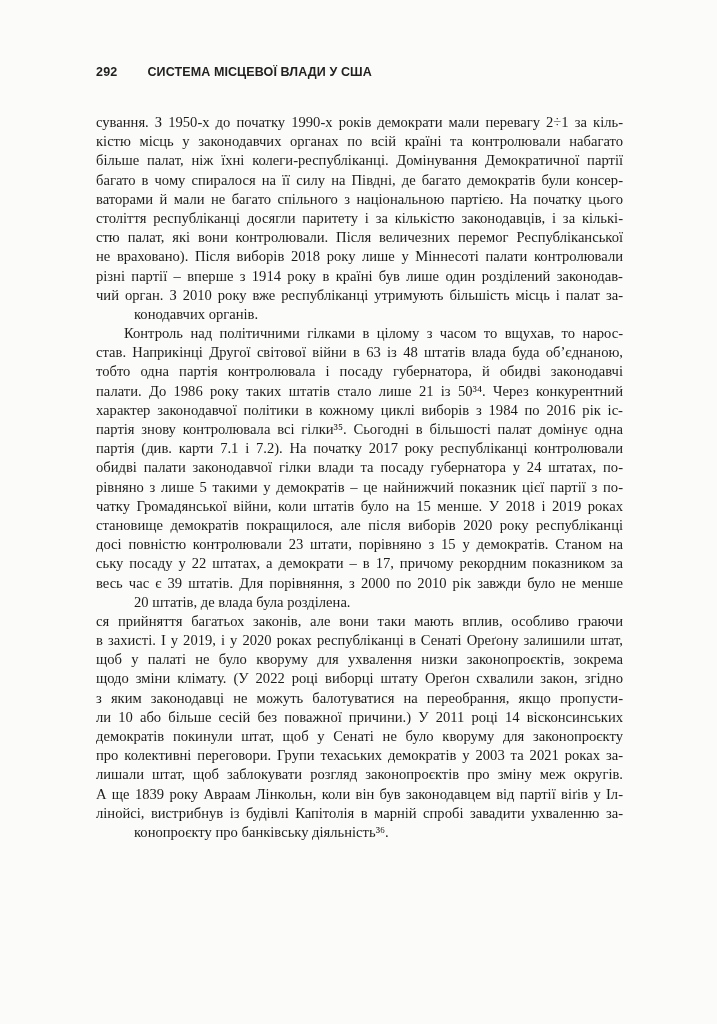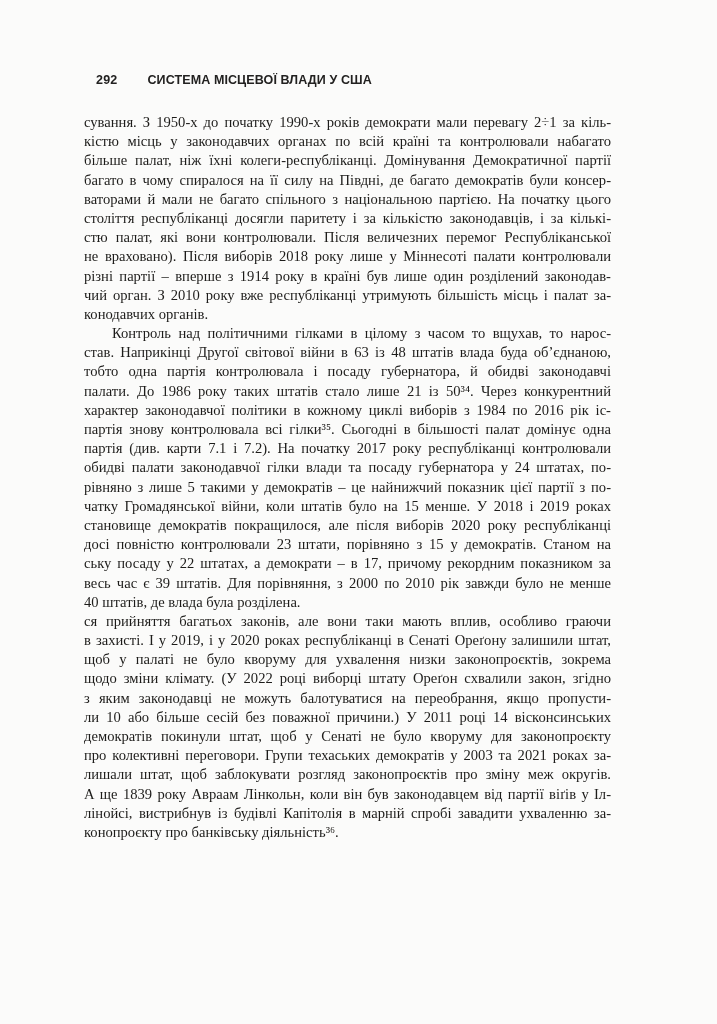--- a/index.html
+++ b/index.html
@@ -12,56 +12,57 @@
     width: 717px;
     height: 1024px;
     background: #fbfbfa;
     color: #1d1c1a;
     overflow: hidden;
     font-family: "Liberation Serif", "DejaVu Serif", serif;
   }
   .running-header {
     position: absolute;
     left: 96px;
-    top: 72px;
+    top: 64px;
     width: 527px;
     display: flex;
     align-items: baseline;
     font-family: "Liberation Sans", "DejaVu Sans", sans-serif;
     font-size: 12.5px;
     line-height: 16px;
     letter-spacing: 0.2px;
     color: #222120;
   }
   .page-number {
     font-weight: 700;
     margin-right: 30px;
   }
   .running-title {
     font-weight: 700;
     letter-spacing: 0.1px;
   }
   .body-text {
     position: absolute;
-    left: 84px;
+    left: 96px;
     top: 113px;
     width: 527px;
     font-size: 14.6px;
     color: #1d1c1a;
   }
   .line {
     line-height: 19.2px;
     height: 19.2px;
     overflow: hidden;
     text-align: justify;
     text-align-last: justify;
     -moz-text-align-last: justify;
   }
   .line.para-end {
     text-align-last: left;
+    margin-left: 38px;
     -moz-text-align-last: left;
   }
   .line.indent {
     text-indent: 28px;
   }
 </style>
 </head>
 <body>
 
 <div class="page">
@@ -89,21 +90,21 @@
       <div class="line">характер законодавчої політики в кожному циклі виборів з 1984 по 2016 рік іс-</div>
       <div class="line">партія знову контролювала всі гілки³⁵. Сьогодні в більшості палат домінує одна</div>
       <div class="line">партія (див. карти 7.1 і 7.2). На початку 2017 року республіканці контролювали</div>
       <div class="line">обидві палати законодавчої гілки влади та посаду губернатора у 24 штатах, по-</div>
       <div class="line">рівняно з лише 5 такими у демократів – це найнижчий показник цієї партії з по-</div>
       <div class="line">чатку Громадянської війни, коли штатів було на 15 менше. У 2018 і 2019 роках</div>
       <div class="line">становище демократів покращилося, але після виборів 2020 року республіканці</div>
       <div class="line">досі повністю контролювали 23 штати, порівняно з 15 у демократів. Станом на</div>
       <div class="line">ську посаду у 22 штатах, а демократи – в 17, причому рекордним показником за</div>
       <div class="line">весь час є 39 штатів. Для порівняння, з 2000 по 2010 рік завжди було не менше</div>
-      <div class="line para-end">40 штатів, де влада була розділена.</div>
+      <div class="line para-end">20 штатів, де влада була розділена.</div>
       <div class="line">ся прийняття багатьох законів, але вони таки мають вплив, особливо граючи</div>
       <div class="line">в захисті. І у 2019, і у 2020 роках республіканці в Сенаті Ореґону залишили штат,</div>
       <div class="line">щоб у палаті не було кворуму для ухвалення низки законопроєктів, зокрема</div>
       <div class="line">щодо зміни клімату. (У 2022 році виборці штату Ореґон схвалили закон, згідно</div>
       <div class="line">з яким законодавці не можуть балотуватися на переобрання, якщо пропусти-</div>
       <div class="line">ли 10 або більше сесій без поважної причини.) У 2011 році 14 вісконсинських</div>
       <div class="line">демократів покинули штат, щоб у Сенаті не було кворуму для законопроєкту</div>
       <div class="line">про колективні переговори. Групи техаських демократів у 2003 та 2021 роках за-</div>
       <div class="line">лишали штат, щоб заблокувати розгляд законопроєктів про зміну меж округів.</div>
       <div class="line">А ще 1839 року Авраам Лінкольн, коли він був законодавцем від партії віґів у Іл-</div>

